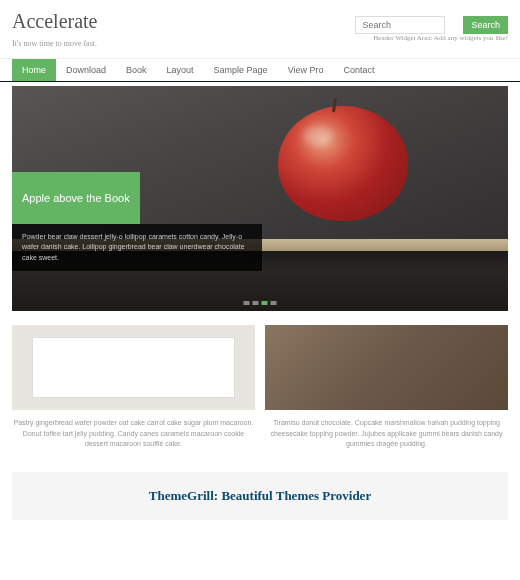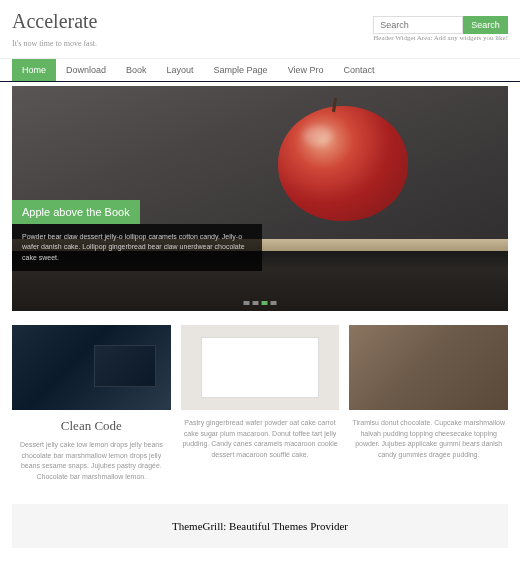--- a/index.html
+++ b/index.html
@@ -1,51 +1,51 @@
 <!DOCTYPE html>
 <html><head>
 <meta charset="utf-8">
 <style>
 *{margin:0;padding:0;box-sizing:border-box}
 body{font-family:Georgia,serif;background:#fff;width:520px}
 .header{padding:10px 12px;display:flex;justify-content:space-between;align-items:center}
 .site-title{font-size:20px;color:#555;font-weight:normal}
 .tagline{font-size:8px;color:#999;margin-top:6px}
 .search-area{text-align:right}
-.search-row{display:flex;gap:0}
+.search-row{display:flex;gap:18px}
 .search-input{border:1px solid #ddd;padding:3px 6px;font-size:9px;width:90px;color:#999}
 .search-btn{background:#63b564;color:#fff;border:none;padding:3px 8px;font-size:9px;cursor:pointer}
 .widget-note{font-size:7px;color:#999;margin-top:0}
 .nav{border-top:1px solid #eee;border-bottom:1px solid #0f172a;padding:0 12px;display:flex}
 .nav-item{padding:6px 10px;font-size:9px;color:#666;cursor:pointer;font-family:Arial,sans-serif}
 .nav-item.active{background:#63b564;color:#fff}
 .hero{position:relative;height:225px;margin:4px 12px 0;background:linear-gradient(160deg,#5a5555 0%,#4a4545 30%,#3a3838 60%,#2a2828 100%);overflow:hidden}
 .apple{position:absolute;right:100px;top:20px;width:130px;height:115px;background:radial-gradient(ellipse at 35% 30%,#e8a080 0%,#d04838 25%,#a82020 55%,#7a1818 100%);border-radius:50% 50% 48% 48%}
 .apple::before{content:"";position:absolute;top:-8px;left:55px;width:3px;height:14px;background:#4a3020;transform:rotate(8deg)}
 .apple::after{content:"";position:absolute;top:20px;left:25px;width:30px;height:20px;background:rgba(255,255,255,0.25);border-radius:50%;filter:blur(3px)}
 .book{position:absolute;bottom:0;left:0;right:0;height:60px;background:linear-gradient(180deg,#1a1a1a 0%,#2a2624 30%,#1e1a18 100%)}
 .book::before{content:"";position:absolute;top:-12px;left:0;right:0;height:12px;background:linear-gradient(180deg,#c8b898 0%,#a89878 100%)}
 .caption{position:absolute;left:0;bottom:40px;width:250px}
-.caption-title{background:#63b564;color:#fff;padding:6px 10px;font-size:11px;font-family:Arial,sans-serif;display:inline-block}
+.caption-title{background:#63b564;color:#fff;padding:20px 10px;font-size:11px;font-family:Arial,sans-serif;display:inline-block}
 .caption-text{background:rgba(0,0,0,0.75);color:#ccc;padding:8px 10px;font-size:7px;line-height:1.5;font-family:Arial,sans-serif}
 .dots{position:absolute;bottom:6px;left:50%;transform:translateX(-50%);display:flex;gap:3px}
 .dot{width:6px;height:4px;background:#888}
 .dot.active{background:#63b564}
 .features{display:flex;gap:10px;padding:14px 12px}
 .feature{flex:1}
 .thumb{height:85px;margin-bottom:8px}
 .thumb1{background:linear-gradient(135deg,#1a2a3a 0%,#0a1a2a 40%,#2a3a4a 100%);position:relative}
 .thumb1::after{content:"";position:absolute;right:15px;top:20px;width:60px;height:40px;background:linear-gradient(135deg,#1a2838,#0a1828);border:1px solid #2a3848}
 .thumb2{background:#e8e4e0;position:relative}
 .thumb2::after{content:"";position:absolute;left:20px;top:12px;right:20px;bottom:12px;background:#fff;border:1px solid #ddd}
 .thumb3{background:linear-gradient(135deg,#8a7560 0%,#6a5848 50%,#5a4838 100%);position:relative}
 .feature-title{text-align:center;font-size:13px;color:#555;margin-bottom:6px;font-weight:normal}
 .feature-text{font-size:7px;color:#999;line-height:1.5;text-align:center;font-family:Arial,sans-serif}
 .footer-banner{background:#f5f5f5;margin:8px 12px 0;padding:16px;text-align:center}
-.footer-title{font-size:11px;color:#000000;font-weight:normal}
+.footer-title{font-size:13px;color:#0c4a6e;font-weight:bold}
 </style>
 </head>
 <body>
 
 <div class="header">
   <div>
     <h1 class="site-title">Accelerate</h1>
     <div class="tagline">It's now time to move fast.</div>
   </div>
   <div class="search-area">
@@ -77,25 +77,20 @@
   <div class="dots">
     <span class="dot"></span>
     <span class="dot"></span>
     <span class="dot active"></span>
     <span class="dot"></span>
   </div>
 </div>
 
 <div class="features">
   <div class="feature">
-    <div class="thumb thumb1"></div>
-    <h3 class="feature-title">Clean Code</h3>
-    <p class="feature-text">Dessert jelly cake low lemon drops jelly beans chocolate bar marshmallow lemon drops jelly beans sesame snaps. Jujubes pastry dragée. Chocolate bar marshmallow lemon.</p>
-  </div>
-  <div class="feature">
     <div class="thumb thumb2"></div>
     <p class="feature-text">Pastry gingerbread wafer powder oat cake carrot cake sugar plum macaroon. Donut toffee tart jelly pudding. Candy canes caramels macaroon cookie dessert macaroon soufflé cake.</p>
   </div>
   <div class="feature">
     <div class="thumb thumb3"></div>
     <p class="feature-text">Tiramisu donut chocolate. Cupcake marshmallow halvah pudding topping cheesecake topping powder. Jujubes applicake gummi bears danish candy gummies dragée pudding.</p>
   </div>
 </div>
 
 <div class="footer-banner">

